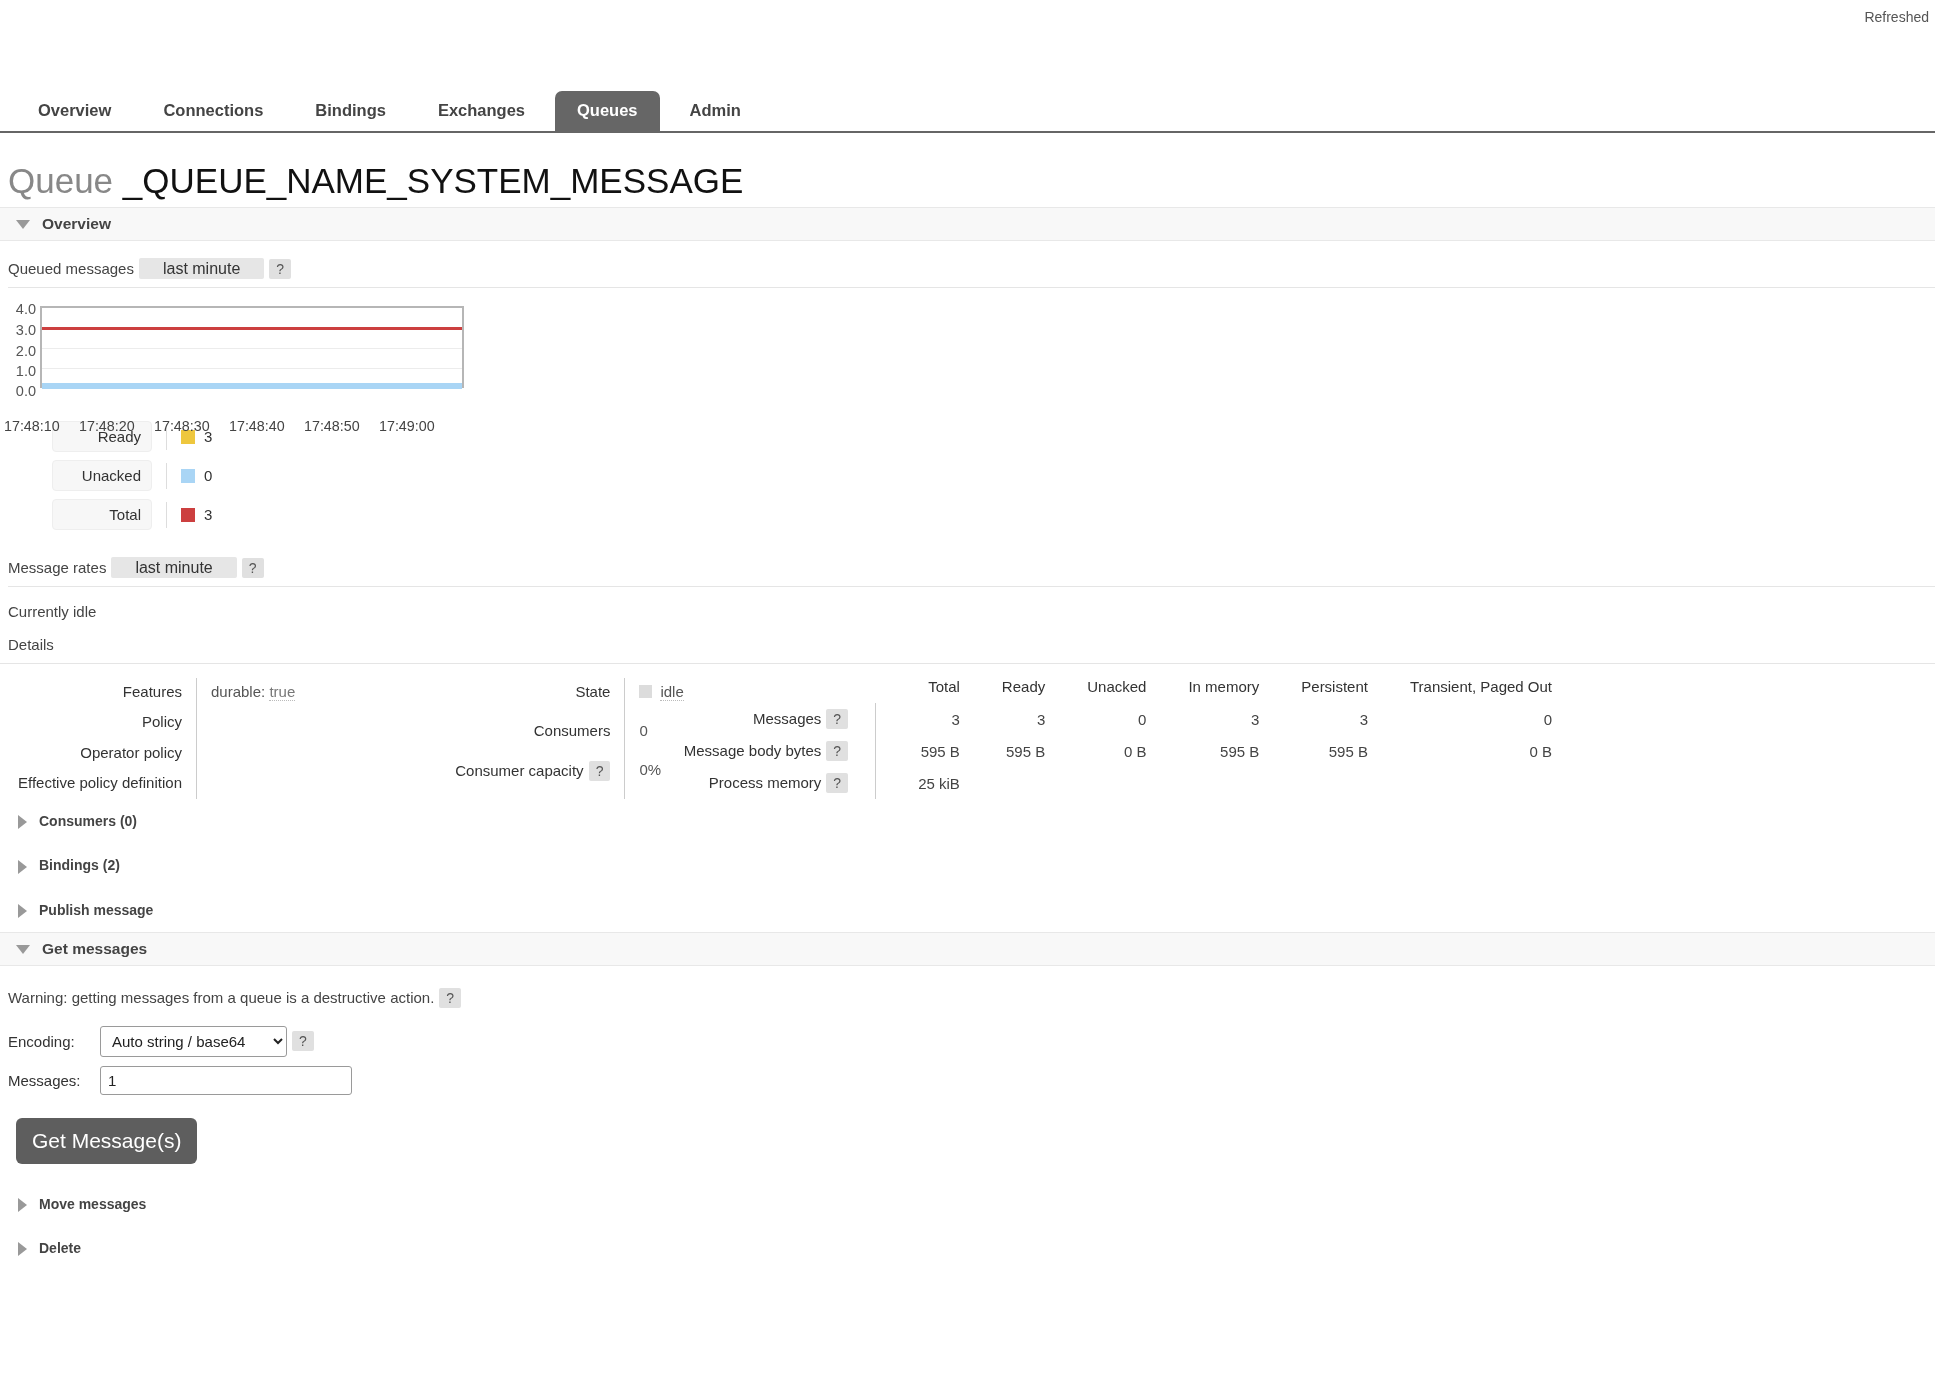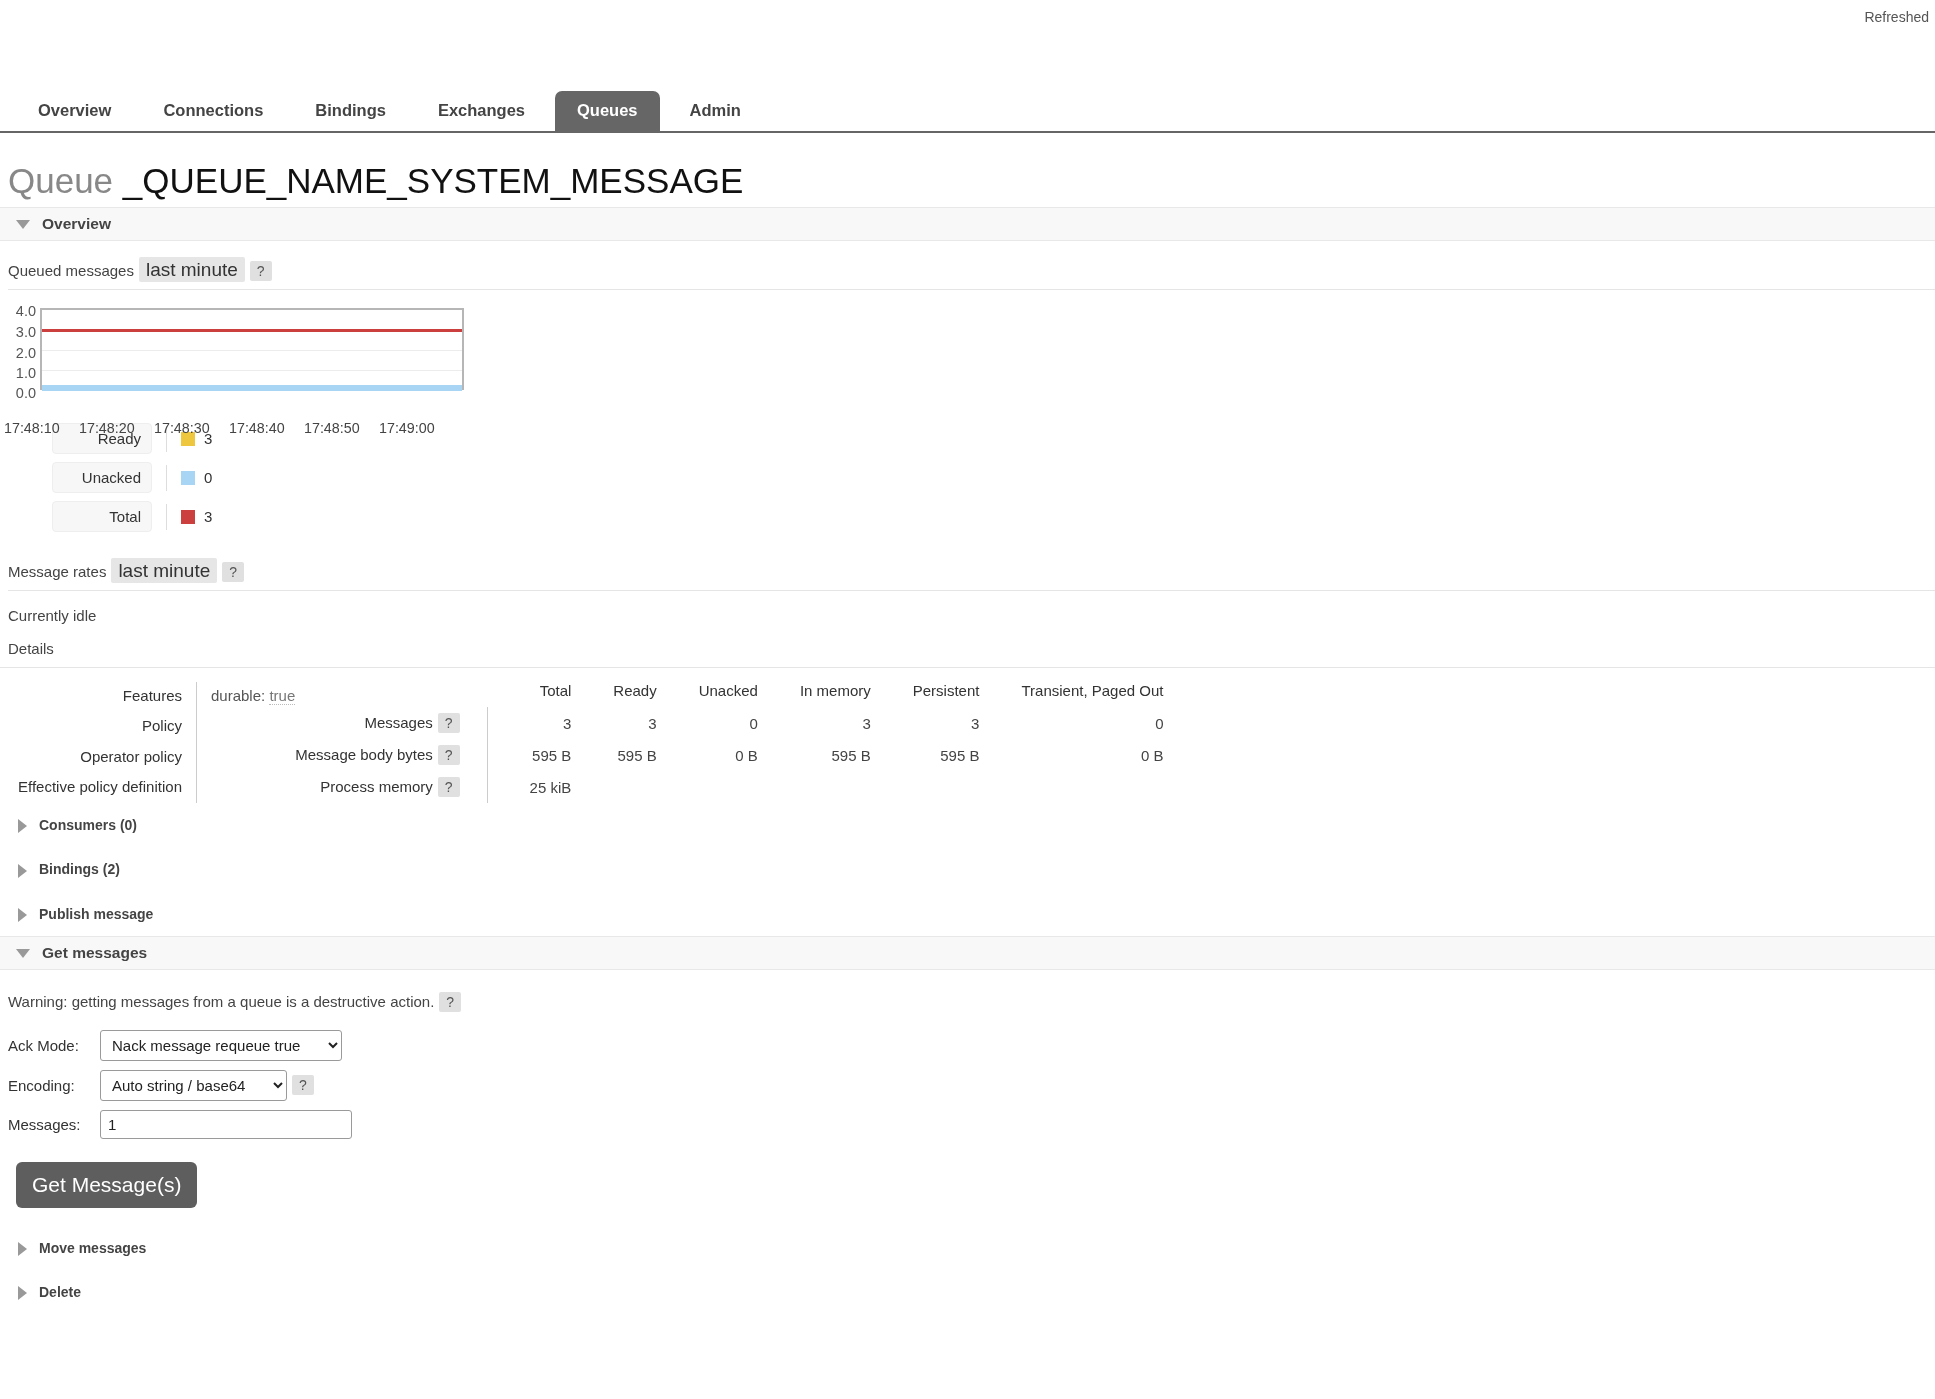--- a/index.html
+++ b/index.html
@@ -118,22 +118,22 @@
 
   
   .subhead {
     margin: 18px 0 0 8px;
     font-size: 15px; color: #444;
     padding-bottom: 8px;
     border-bottom: 1px solid #e5e5e5;
   }
   .pill {
     background: #e6e6e6; color: #333;
-    padding: 2px 7px; border-radius: 2px; margin-left: 5px;
-    cursor: pointer; font-size: 19px;
+    padding: 2px 24px; border-radius: 2px; margin-left: 5px;
+    cursor: pointer; font-size: 16px;
   }
   .help {
     display: inline-block;
     background: #e0e0e0; color: #555;
     padding: 2px 7px; border-radius: 2px; margin-left: 5px;
     cursor: pointer; font-size: 14px;
   }
 
   #chart-row { display: flex; align-items: flex-start; margin-top: 14px; flex-direction: column; }
 
@@ -352,20 +352,36 @@
       <td class="k">Operator policy</td>
       <td class="v"></td>
     </tr>
     <tr>
       <td class="k">Effective policy definition</td>
       <td class="v"></td>
     </tr>
   </tbody>
     </table>
 
+  <table class="kv" id="grp-state">
+    <tbody>
+        <tr>
+      <td class="k">State</td>
+      <td class="v"><span class="state-box"></span><span class="dotted">idle</span></td>
+    </tr>
+    <tr>
+      <td class="k">Consumers</td>
+      <td class="v">0</td>
+    </tr>
+    <tr>
+      <td class="k"><span>Consumer capacity</span><span class="help">?</span></td>
+      <td class="v">0%</td>
+    </tr>
+  </tbody>
+    </table>
 
   <table id="stats-table">
     <thead>
       <tr>
         <th class="rowhead"></th>
         <th>Total</th>
         <th>Ready</th>
         <th>Unacked</th>
         <th>In memory</th>
         <th>Persistent</th>
@@ -417,24 +433,20 @@
 <div class="section-head">
   <span class="tri down"></span><span>Get messages</span>
 </div>
 
 <div class="warn-line">
   <span>Warning: getting messages from a queue is a destructive action.</span><span class="help">?</span>
 </div>
 
 <div id="get-form">
 
-  <div class="form-row">
-    <div class="form-label">Ack Mode:</div>
-    <select id="ack-mode-select"><option value="Nack message requeue true">Nack message requeue true</option><option value="Automatic ack">Automatic ack</option><option value="Reject requeue true">Reject requeue true</option><option value="Reject requeue false">Reject requeue false</option></select>
-  </div>
 
   <div class="form-row">
     <div class="form-label">Encoding:</div>
     <select id="encoding-select"><option value="Auto string / base64">Auto string / base64</option><option value="base64">base64</option></select>
     <span class="help">?</span>
   </div>
 
   <div class="form-row">
     <div class="form-label">Messages:</div>
     <input type="text" id="messages-count" value="1" style="">

